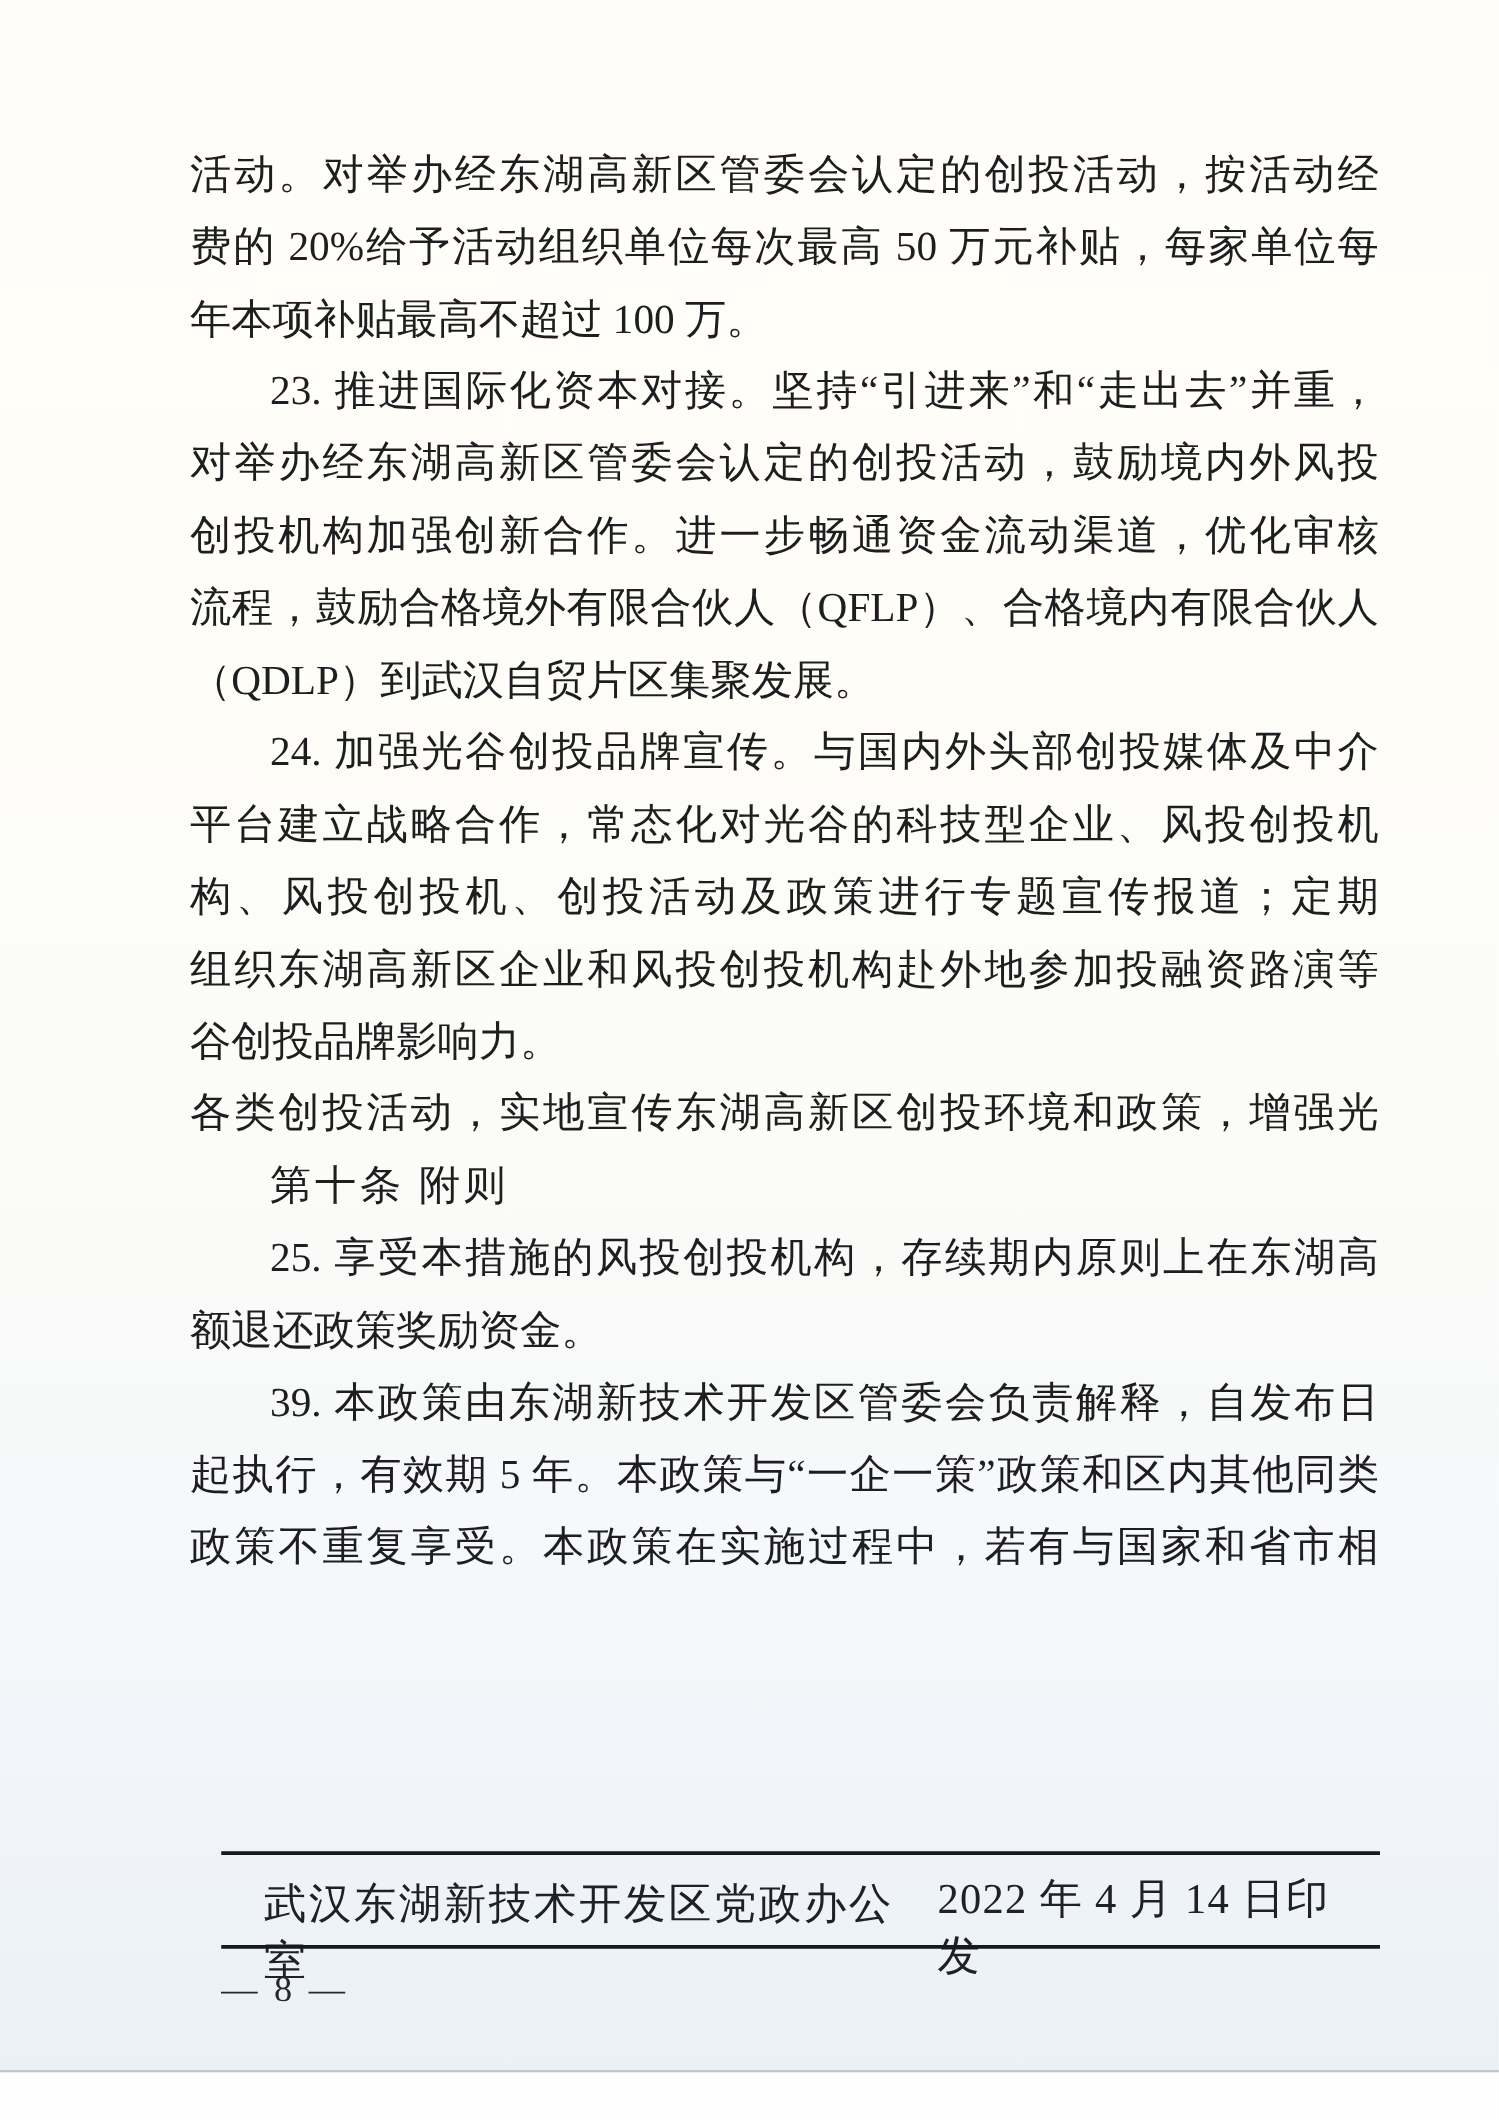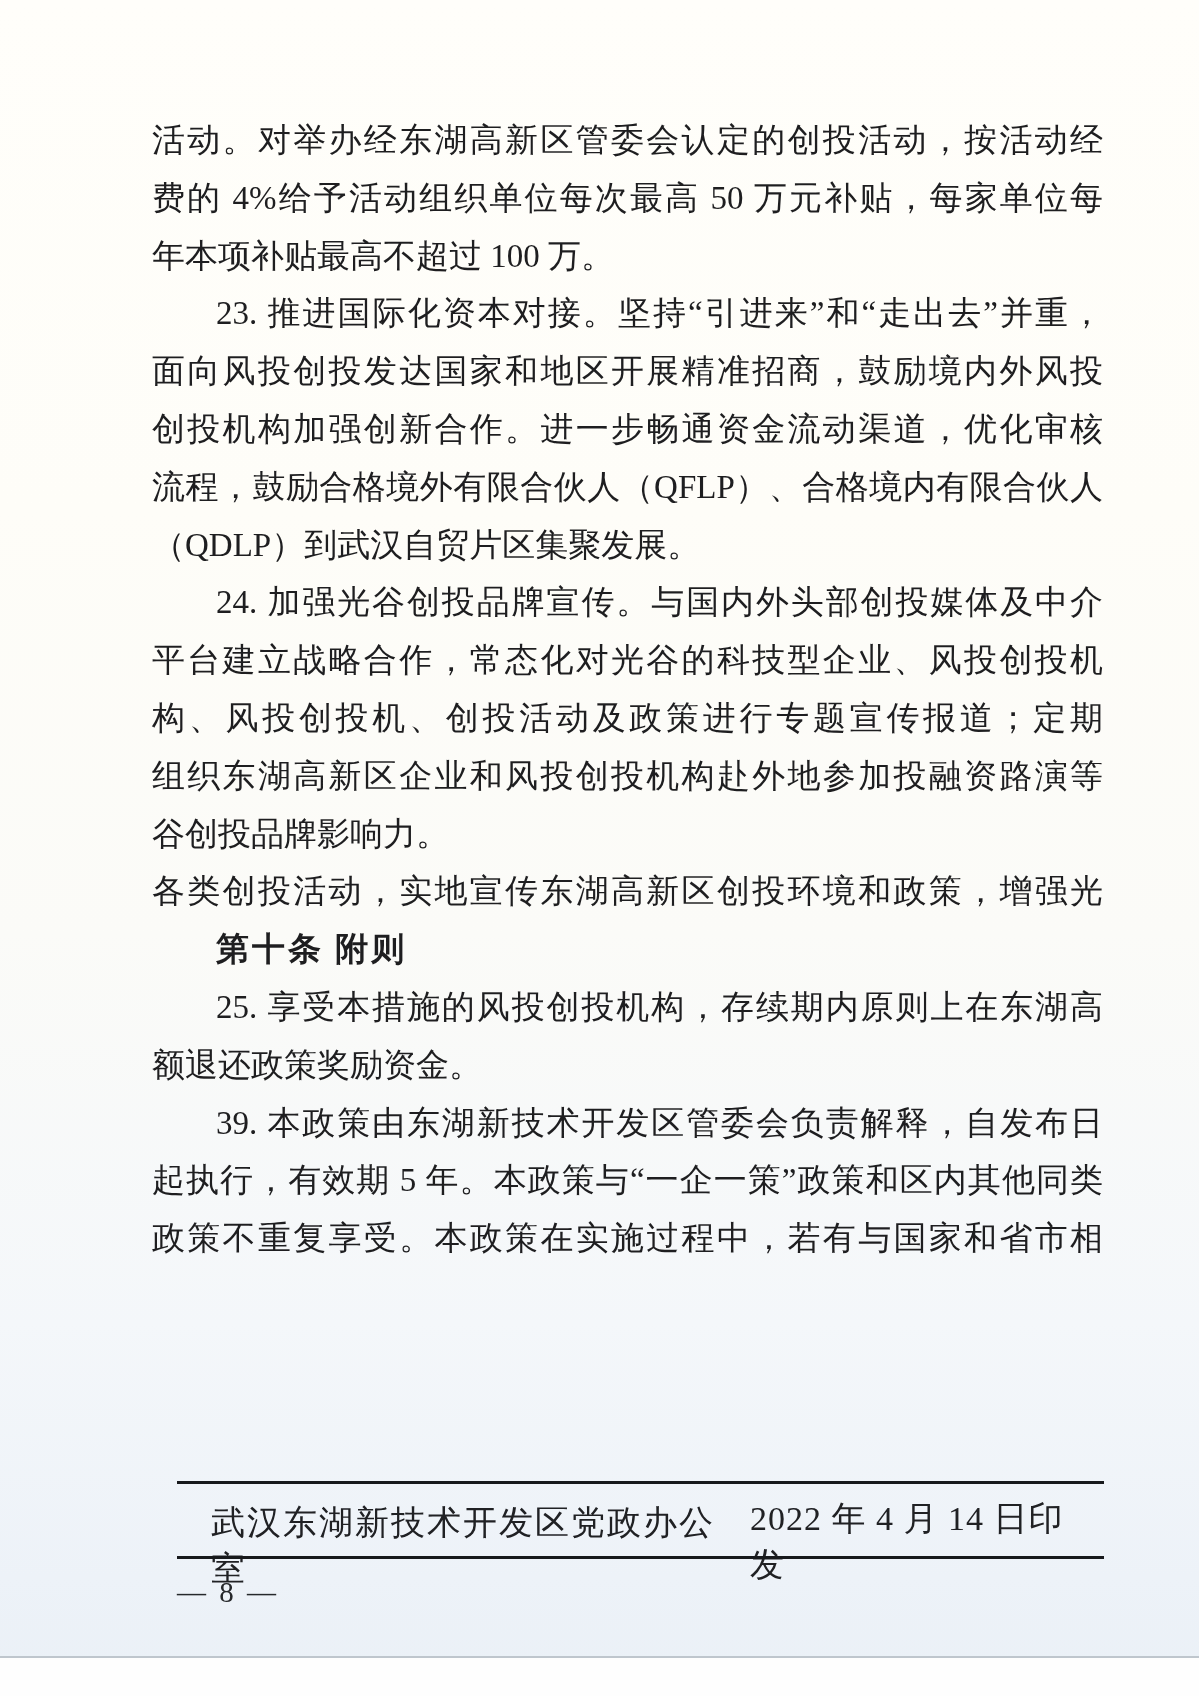--- a/index.html
+++ b/index.html
@@ -28,21 +28,21 @@
     color: #1e1e20;
     white-space: nowrap;
     overflow: visible;
   }
   .fill {
     white-space: normal;
     text-align: justify;
     text-align-last: justify;
   }
   .indent { text-indent: 64px; }
-  .bold { font-weight: 700; letter-spacing: 3px; }
+  .bold { font-weight: 400; letter-spacing: 3px; }
   .footer-rule {
     position: absolute; left: 177px; width: 927px; height: 3px;
     background: #17191c;
   }
   .footer-rule-top { top: 1481px; }
   .footer-rule-bottom { top: 1556px; }
   .footer-row {
     position: absolute; left: 177px; top: 1496px;
     width: 927px; height: 52px;
     display: flex; justify-content: space-between; align-items: center;
@@ -65,24 +65,24 @@
     background: #fefefe;
   }
 </style>
 </head>
 <body>
 
 <div class="page">
 
   <div class="content">
     <div class="line fill">活动。对举办经东湖高新区管委会认定的创投活动，按活动经</div>
-    <div class="line fill">费的 4%给予活动组织单位每次最高 50 万元补贴，每家单位每</div>
+    <div class="line fill">费的 20%给予活动组织单位每次最高 50 万元补贴，每家单位每</div>
     <div class="line">年本项补贴最高不超过 100 万。</div>
     <div class="line fill indent">23. 推进国际化资本对接。坚持“引进来”和“走出去”并重，</div>
-    <div class="line fill">面向风投创投发达国家和地区开展精准招商，鼓励境内外风投</div>
+    <div class="line fill">对举办经东湖高新区管委会认定的创投活动，鼓励境内外风投</div>
     <div class="line fill">创投机构加强创新合作。进一步畅通资金流动渠道，优化审核</div>
     <div class="line fill">流程，鼓励合格境外有限合伙人（QFLP）、合格境内有限合伙人</div>
     <div class="line">（QDLP）到武汉自贸片区集聚发展。</div>
     <div class="line fill indent">24. 加强光谷创投品牌宣传。与国内外头部创投媒体及中介</div>
     <div class="line fill">平台建立战略合作，常态化对光谷的科技型企业、风投创投机</div>
     <div class="line fill">构、风投创投机、创投活动及政策进行专题宣传报道；定期</div>
     <div class="line fill">组织东湖高新区企业和风投创投机构赴外地参加投融资路演等</div>
     <div class="line">谷创投品牌影响力。</div>
     <div class="line fill">各类创投活动，实地宣传东湖高新区创投环境和政策，增强光</div>
     <div class="line indent bold">第十条 附则</div>

